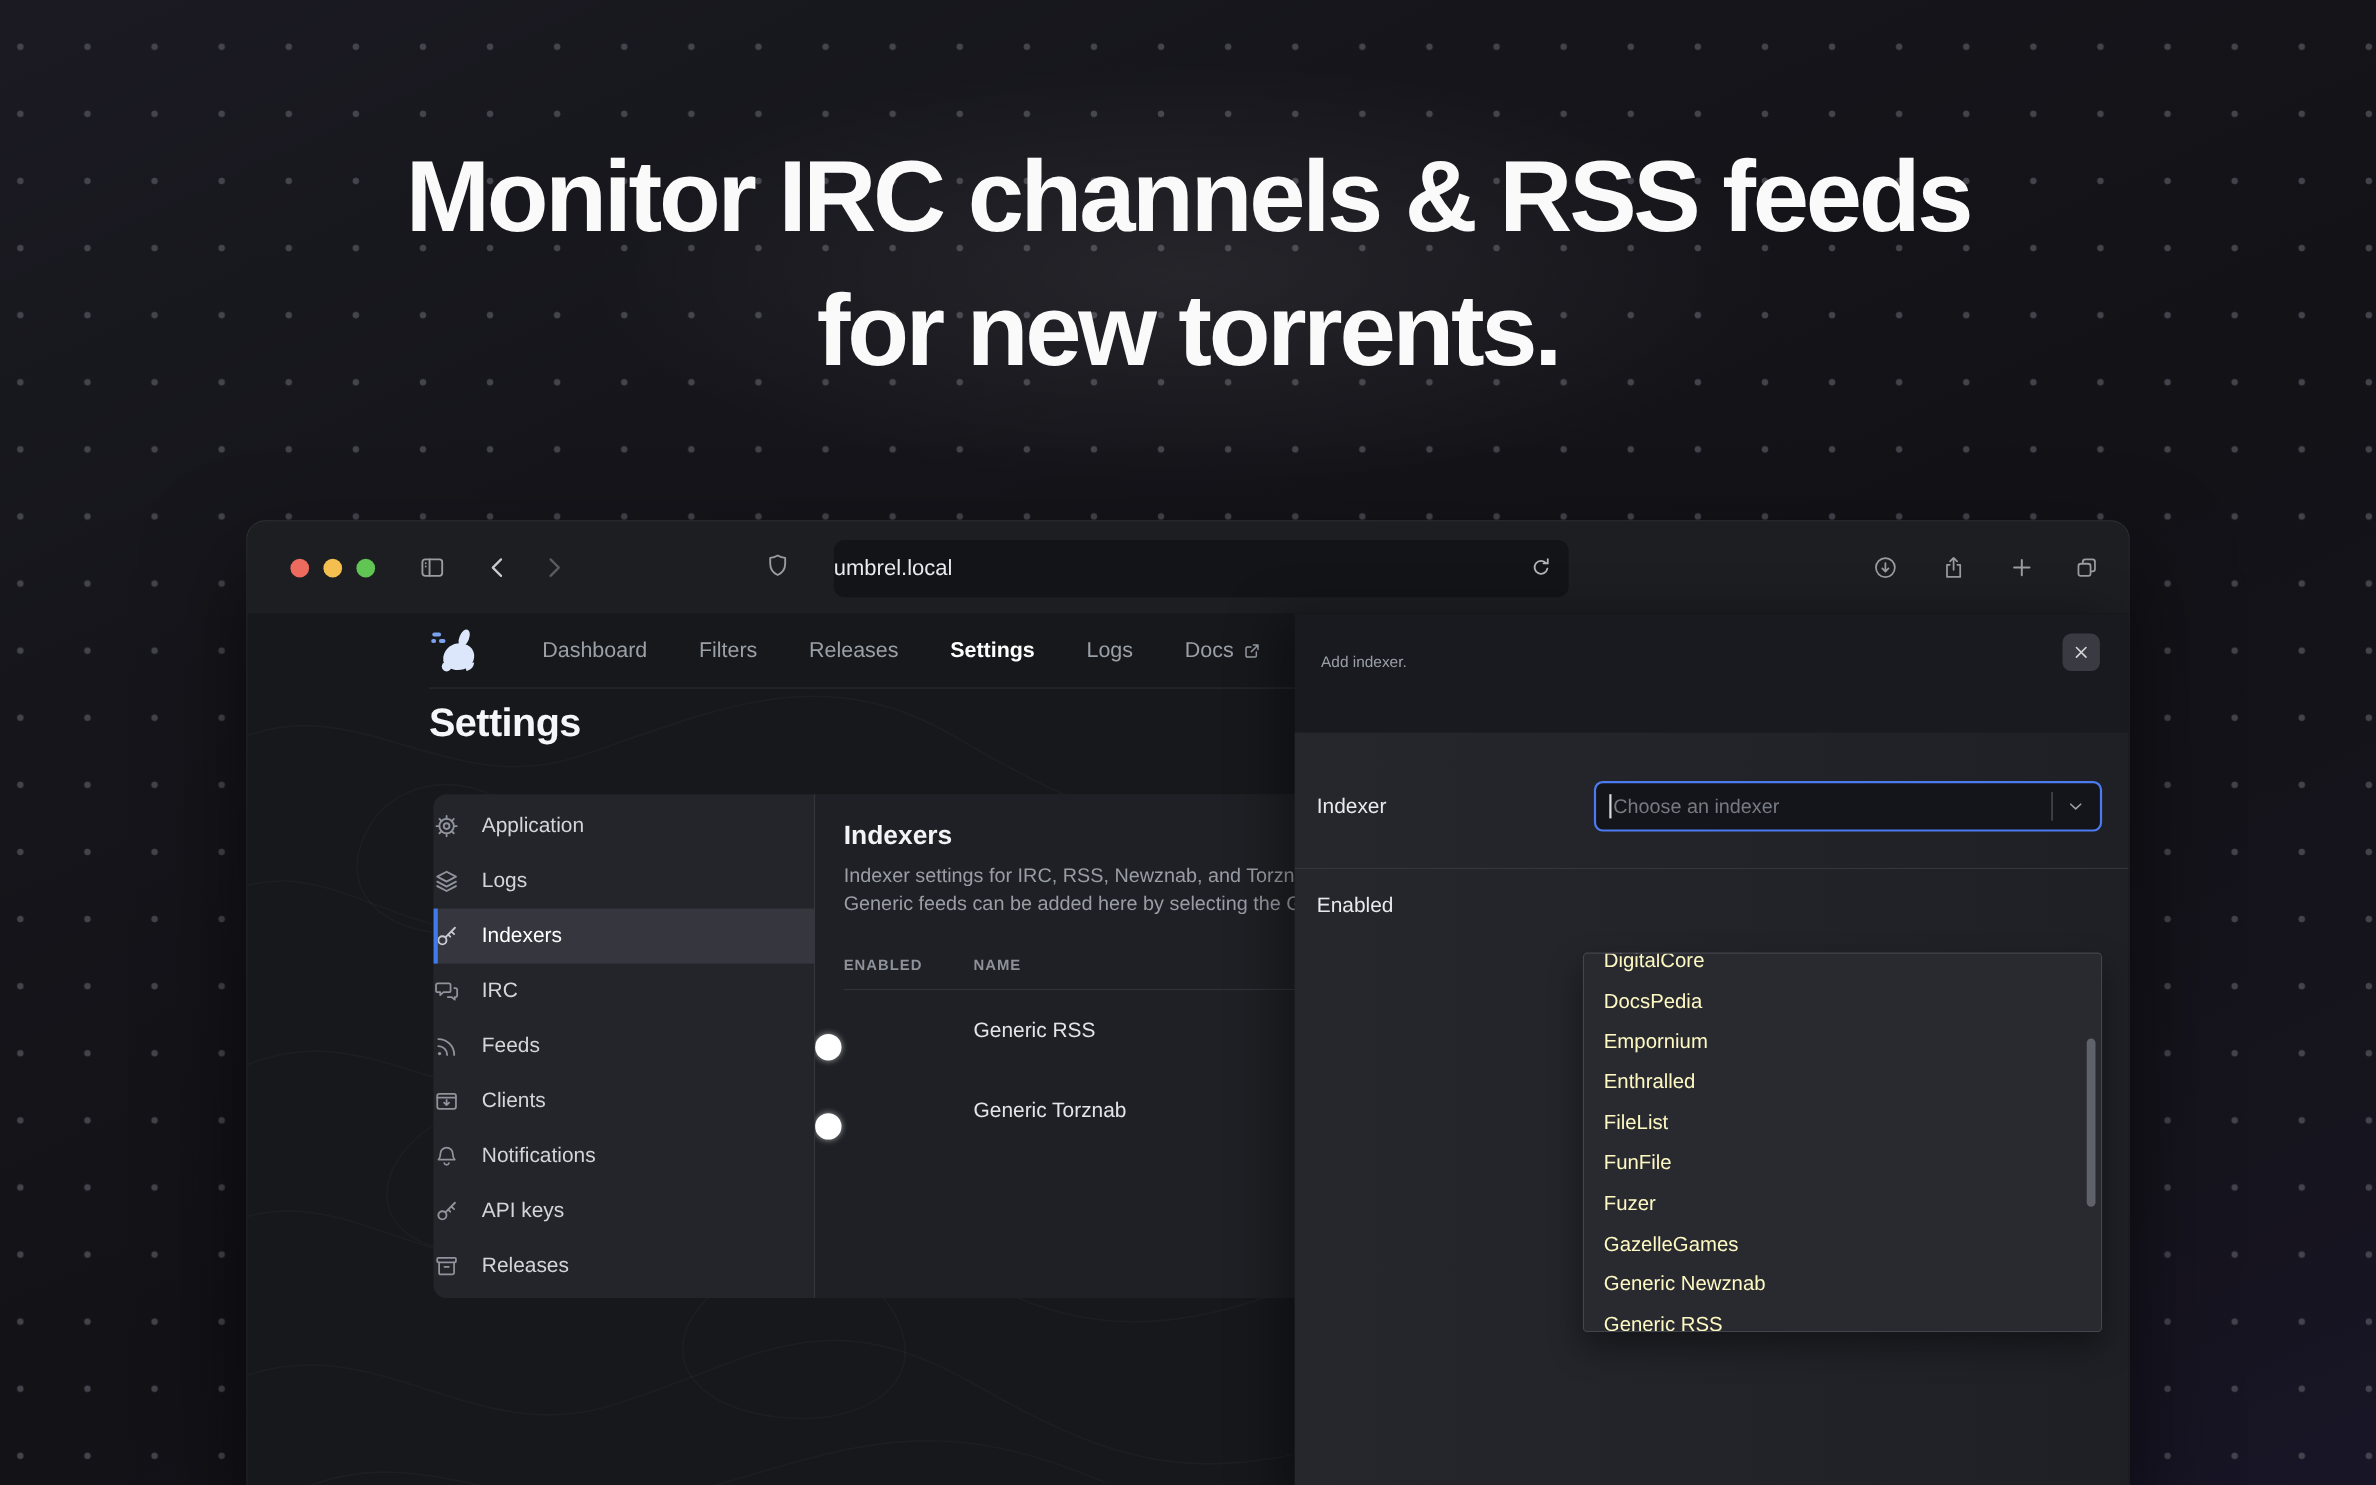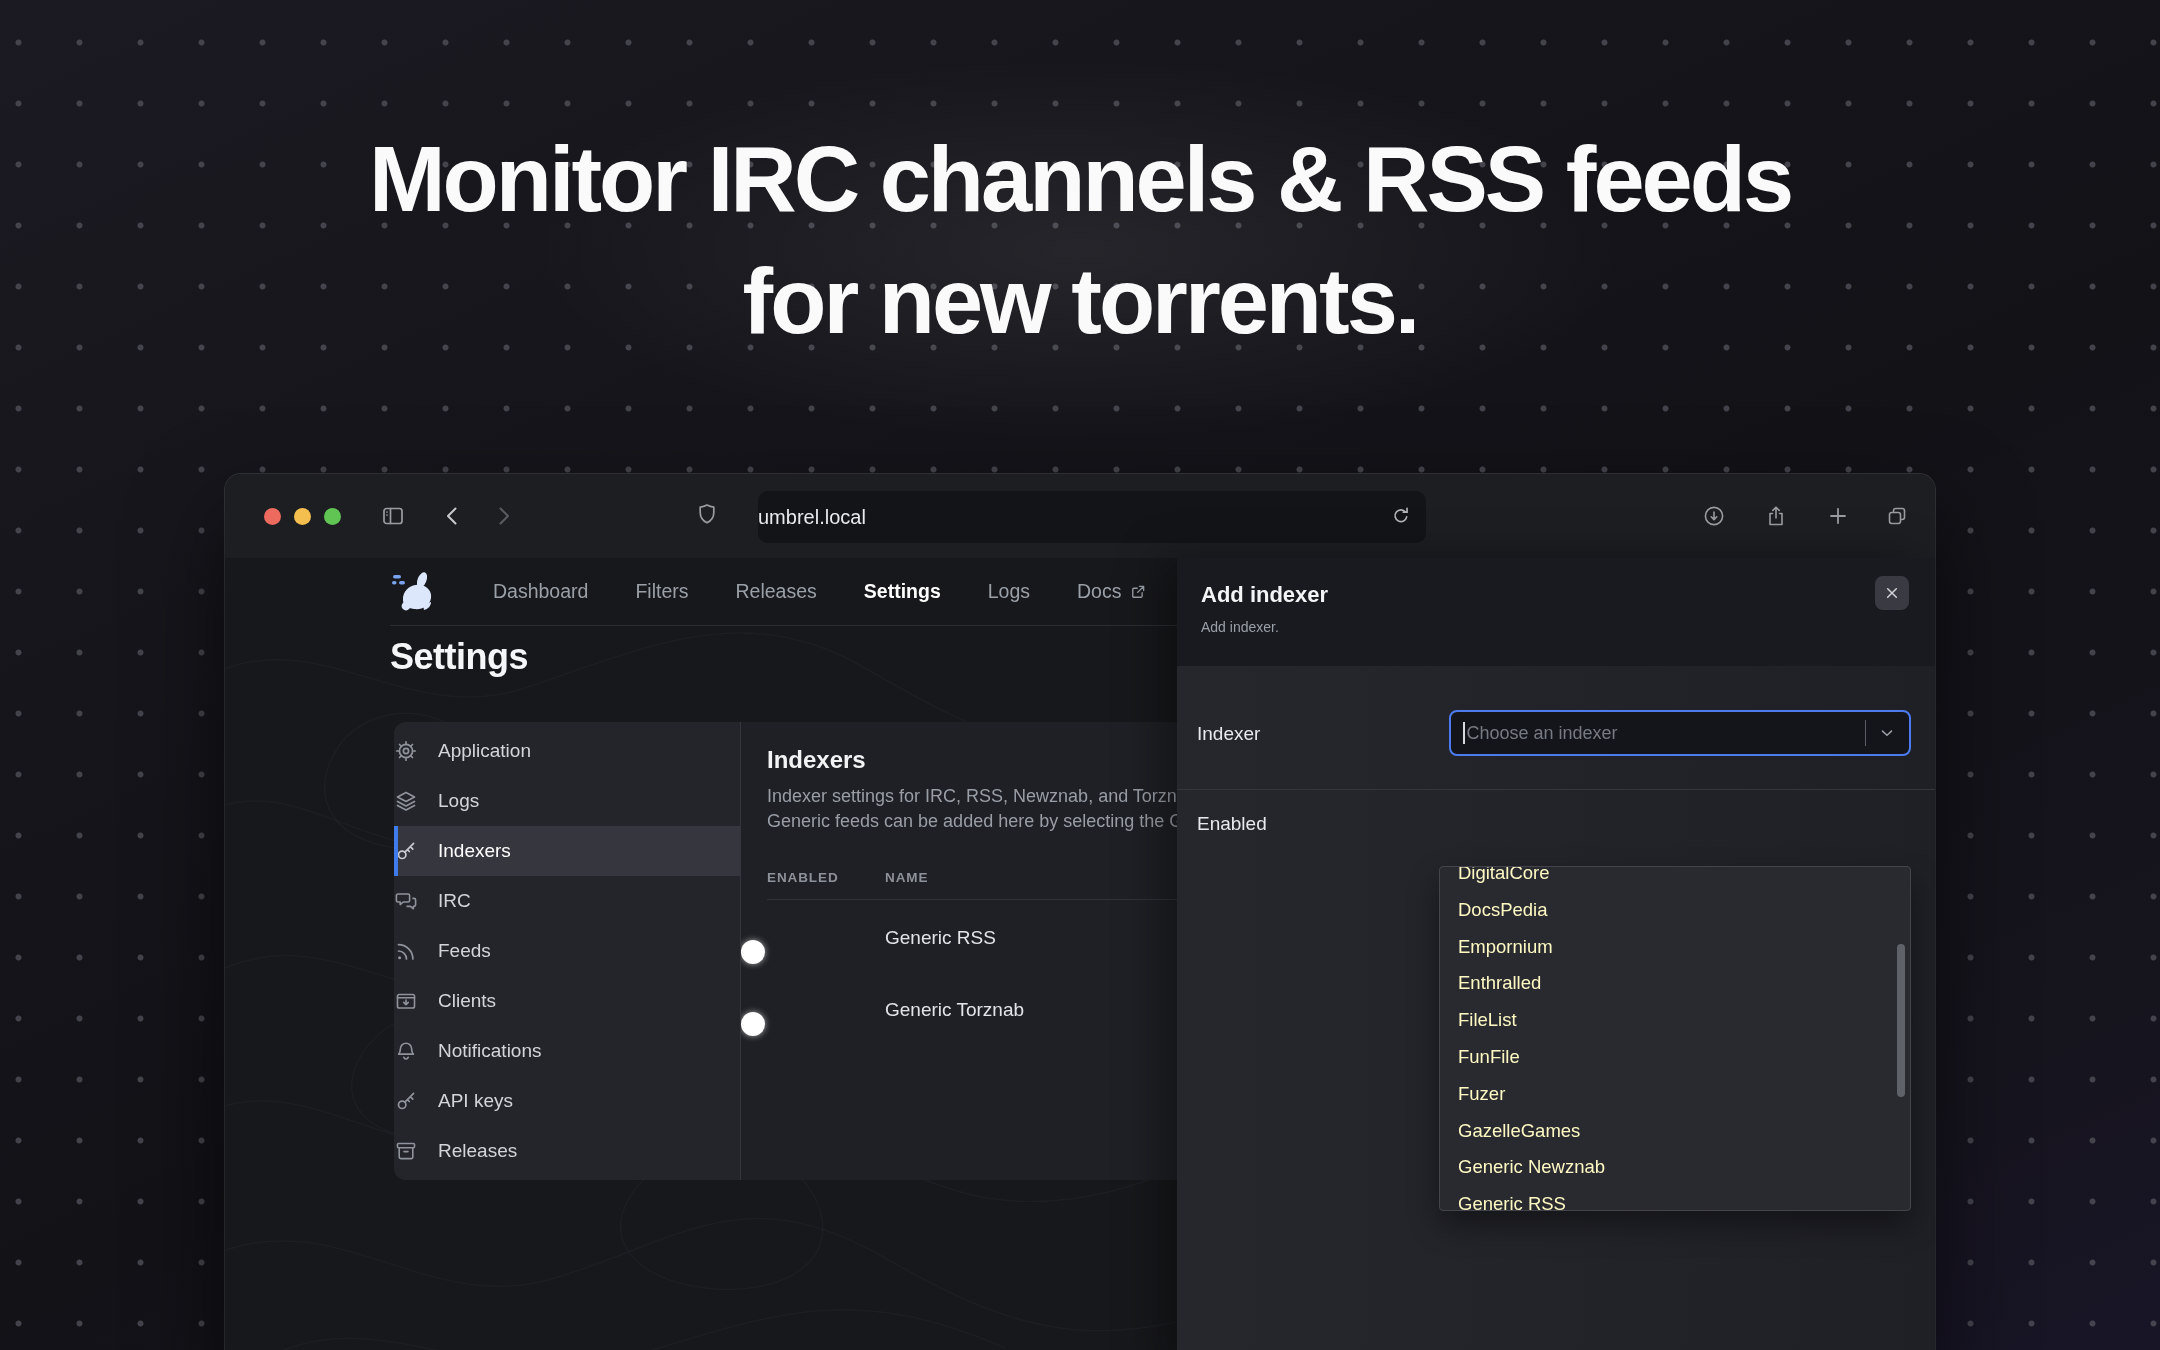--- a/index.html
+++ b/index.html
@@ -319,21 +319,20 @@
         </div>
         <div class="trow">
           <span class="c1"><span class="toggle"><span class="knob"></span></span></span>
           <span class="name">Generic Torznab</span>
         </div>
       </div>
     </div>
 
     <div class="modal">
       <div class="modal-head">
-        <div class="mtitle">Add indexer</div>
         <div class="msub">Add indexer.</div>
         <div class="close-btn">
           <svg viewBox="0 0 24 24" fill="none" stroke="currentColor" stroke-width="2.2" stroke-linecap="round">
               <path d="M5.5 5.5l13 13M18.5 5.5l-13 13"></path>
             </svg>
         </div>
       </div>
       <div class="modal-body">
         <div class="frow r1">
           <span class="flabel">Indexer</span>

